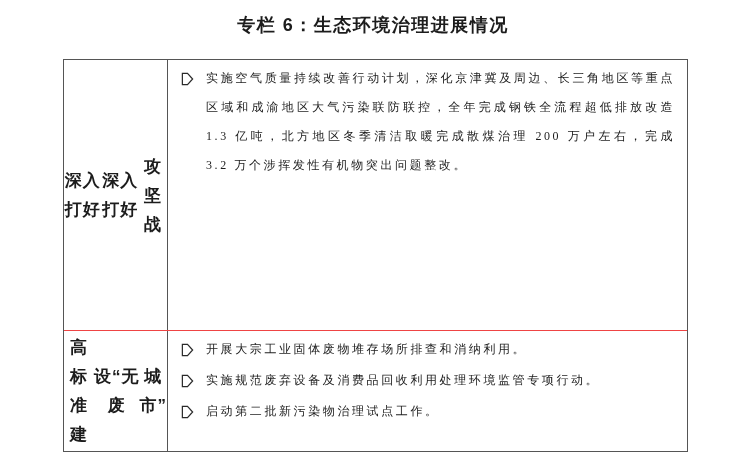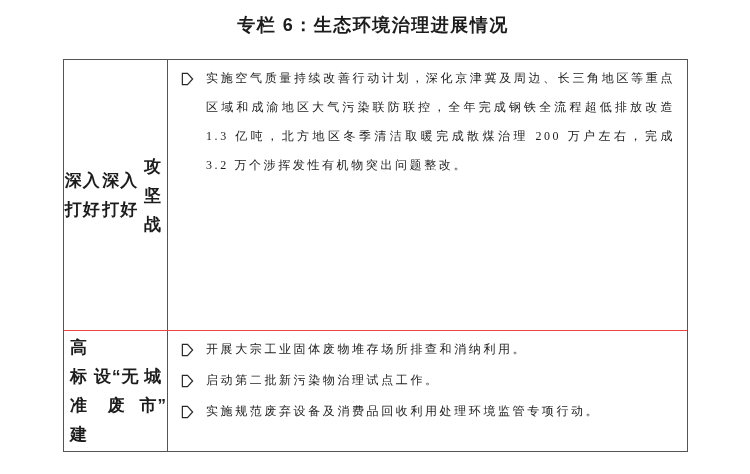--- a/index.html
+++ b/index.html
@@ -97,24 +97,24 @@
       <div class="item">
         <svg class="bullet-icon" viewBox="0 0 13 15">
           <polygon points="1,1.5 6.5,1.5 12,7.5 6.5,13.5 1,13.5" fill="none" stroke="#2a2a2a" stroke-width="1.3"></polygon>
         </svg>
         <div class="item-text">开展大宗工业固体废物堆存场所排查和消纳利用。</div>
       </div>
       <div class="item">
         <svg class="bullet-icon" viewBox="0 0 13 15">
           <polygon points="1,1.5 6.5,1.5 12,7.5 6.5,13.5 1,13.5" fill="none" stroke="#2a2a2a" stroke-width="1.3"></polygon>
         </svg>
-        <div class="item-text">启动第二批新污染物治理试点工作。</div>
+        <div class="item-text">实施规范废弃设备及消费品回收利用处理环境监管专项行动。</div>
       </div>
       <div class="item">
         <svg class="bullet-icon" viewBox="0 0 13 15">
           <polygon points="1,1.5 6.5,1.5 12,7.5 6.5,13.5 1,13.5" fill="none" stroke="#2a2a2a" stroke-width="1.3"></polygon>
         </svg>
-        <div class="item-text">实施规范废弃设备及消费品回收利用处理环境监管专项行动。</div>
+        <div class="item-text">启动第二批新污染物治理试点工作。</div>
       </div>
     </div>
   </div>
 
 </div>
 
 </body></html>

